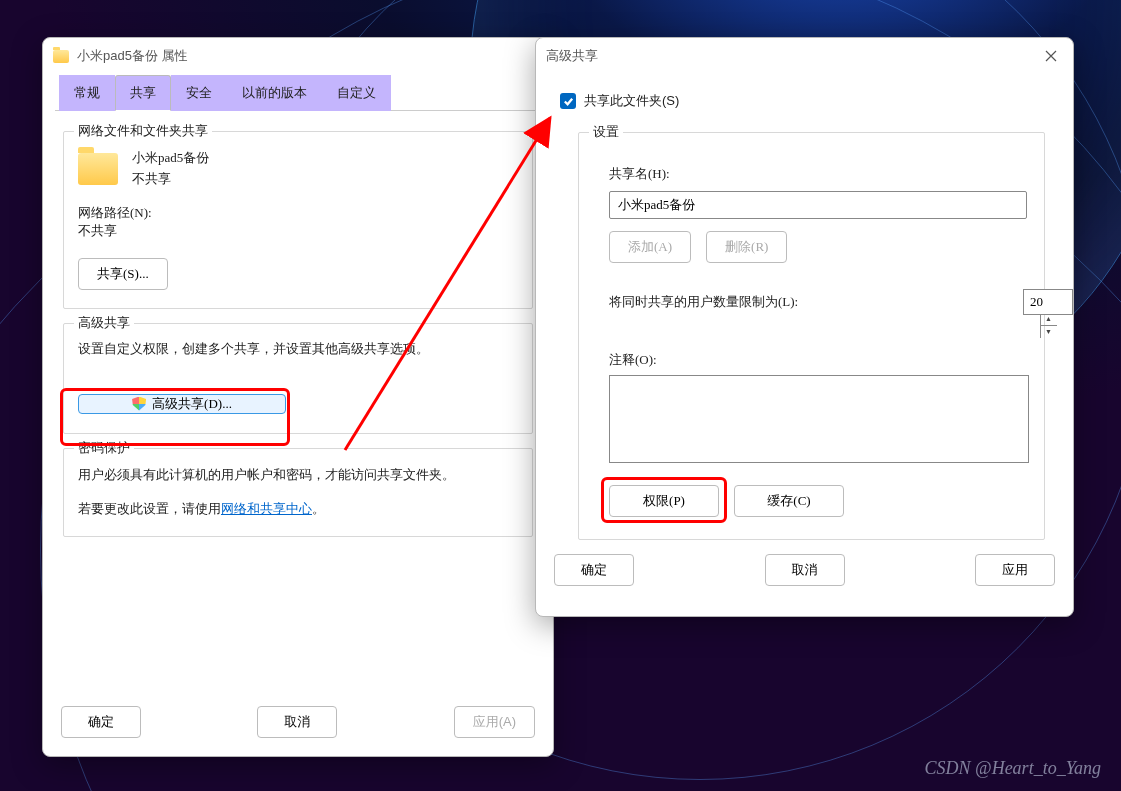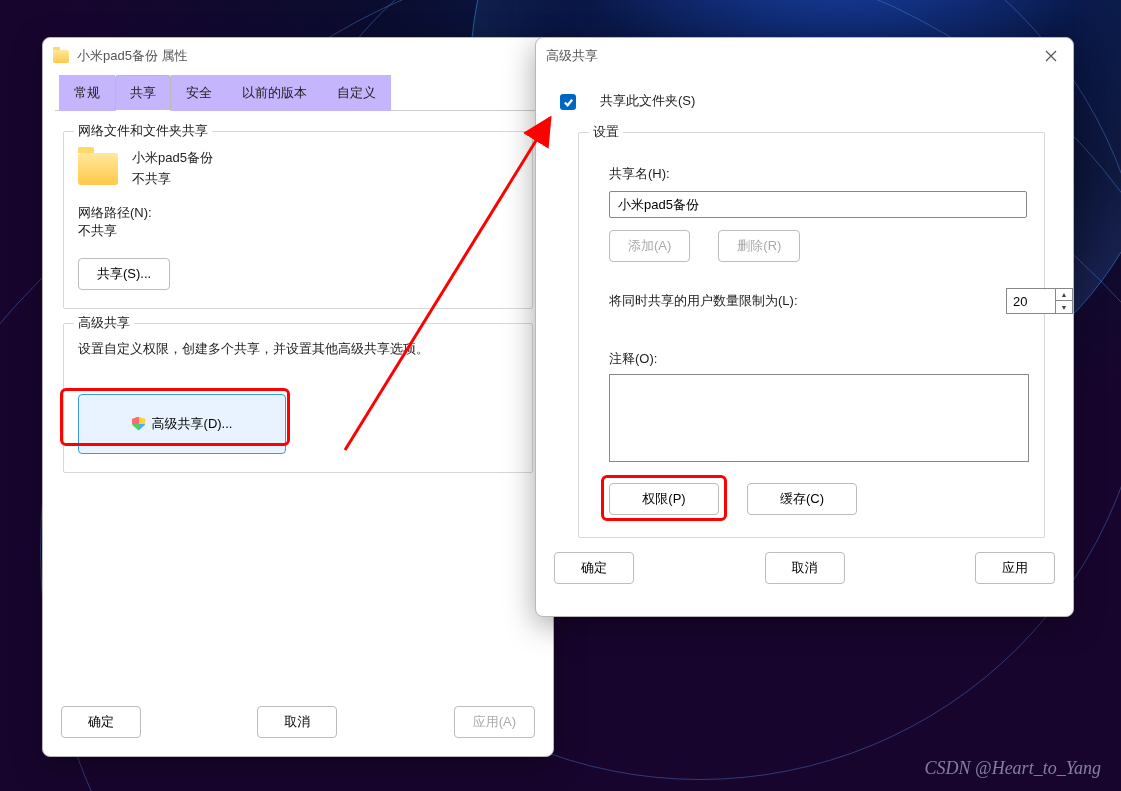--- a/index.html
+++ b/index.html
@@ -94,20 +94,21 @@
     padding: 6px 20px 10px 20px;
     flex: 1;
     overflow: hidden;
   }
   .fieldset {
     border: 1px solid #d8d8d8;
     border-radius: 2px;
     margin-top: 14px;
     padding: 16px 14px 18px 14px;
     position: relative;
+    font-family: Liberation Serif, serif;
   }
   .fieldset-legend {
     position: absolute;
     top: -10px; left: 10px;
     background: #fff;
     padding: 0 4px;
     font-size: 13px;
   }
   .folder-row { display:flex; align-items:center; gap:14px; margin-bottom:14px;}
   .big-folder {
@@ -129,21 +130,21 @@
     border: 1px solid #bcbcbc;
     background: #fff;
     border-radius: 4px;
     padding: 6px 18px;
     font-size: 13px;
     cursor: pointer;
     min-width: 80px;
     font-family: inherit;
   }
   .btn:disabled { color:#aaa; cursor:default; }
-  .btn-wide { min-width:208px; padding:20px 18px;}
+  .btn-wide { min-width:208px; padding:0 18px;}
   .btn-highlight {
     background: #e8f3ff;
     border-color: #3a99e5;
   }
   .shield-icon{
     width:14px; height:14px; margin-right:6px;
     display:inline-block;
     background: conic-gradient(#ffd43b 0 90deg, #4dabf7 90deg 180deg, #51cf66 180deg 270deg, #ff6b6b 270deg 360deg);
     clip-path: polygon(50% 0, 100% 18%, 95% 60%, 50% 100%, 5% 60%, 0 18%);
   }
@@ -155,43 +156,44 @@
     z-index:5;
   }
   .link { color:#0066cc; text-decoration: underline; cursor:pointer; }
   .bottom-buttons {
     display:flex;
     gap:28px;
     justify-content:space-between;
     padding: 14px 18px 18px;
   }
   
-  .chk-row { display:flex; align-items:flex-end; gap:24px; margin: 18px 0 8px 24px;}
+  .chk-row { display:flex; align-items:center; gap:8px; margin: 18px 0 8px 24px;}
   .checkbox{
     width:16px; height:16px;
     background:#0067c0;
     border-radius:3px;
     display:flex; align-items:center; justify-content:center;
   }
   .checkbox svg{ width:11px; height:11px; stroke:#fff; stroke-width:2.5; fill:none; }
   .right-body{ padding: 0 28px 0 42px; }
   .inner-block{ margin-left:12px; }
   .text-input{
     width: 418px;
     border:1px solid #888;
     border-radius:2px;
     padding:5px 8px;
     font-family: inherit; font-size:13px;
   }
-  .btn-row{ display:flex; gap:28px; margin-top:12px; }
+  .btn-row{ display:flex; gap:15px; margin-top:12px; }
   .limit-row{ display:flex; align-items:center; justify-content:space-between; margin-top:26px; width:464px;}
   .spinner{
     display:flex; align-items:center;
     border:1px solid #888;
     height:26px;
+    flex-direction:column;
   }
   .spinner input{ border:none; width:48px; padding:4px 6px; font-family:inherit; font-size:13px; text-align:left; outline:none;}
   .spinner-btns{ display:flex; flex-direction:column; border-left:1px solid #888;}
   .spinner-btns div{ width:16px; height:12px; display:flex; align-items:center; justify-content:center; font-size:7px; line-height:1; cursor:pointer; color:#444;}
   .spinner-btns div:first-child{ border-bottom:1px solid #888;}
   .textarea{
     width:420px; height:88px;
     border:1px solid #888;
     margin-top:6px;
     resize:none;
@@ -249,20 +251,27 @@
       <div>设置自定义权限，创建多个共享，并设置其他高级共享选项。</div>
       <div style="margin-top:36px;">
         <button class="btn btn-wide btn-highlight">
           <span class="shield-icon"></span>
           <span>高级共享(D)...</span>
         </button>
       </div>
       <div class="red-box" style="left:-4px; top:64px; width:230px; height:58px;"></div>
     </div>
 
+    <div class="fieldset">
+      <span class="fieldset-legend">密码保护</span>
+      <div style="line-height:1.5;">用户必须具有此计算机的用户帐户和密码，才能访问共享文件夹。</div>
+      <div style="margin-top:16px;">
+        <span>若要更改此设置，请使用</span><span class="link">网络和共享中心</span><span>。</span>
+      </div>
+    </div>
   </div>
   <div class="bottom-buttons">
     <button class="btn">确定</button>
     <button class="btn">取消</button>
     <button class="btn" disabled="">应用(A)</button>
   </div>
 </div>
 
 <div class="dialog dlg-right">
   <div class="titlebar">

